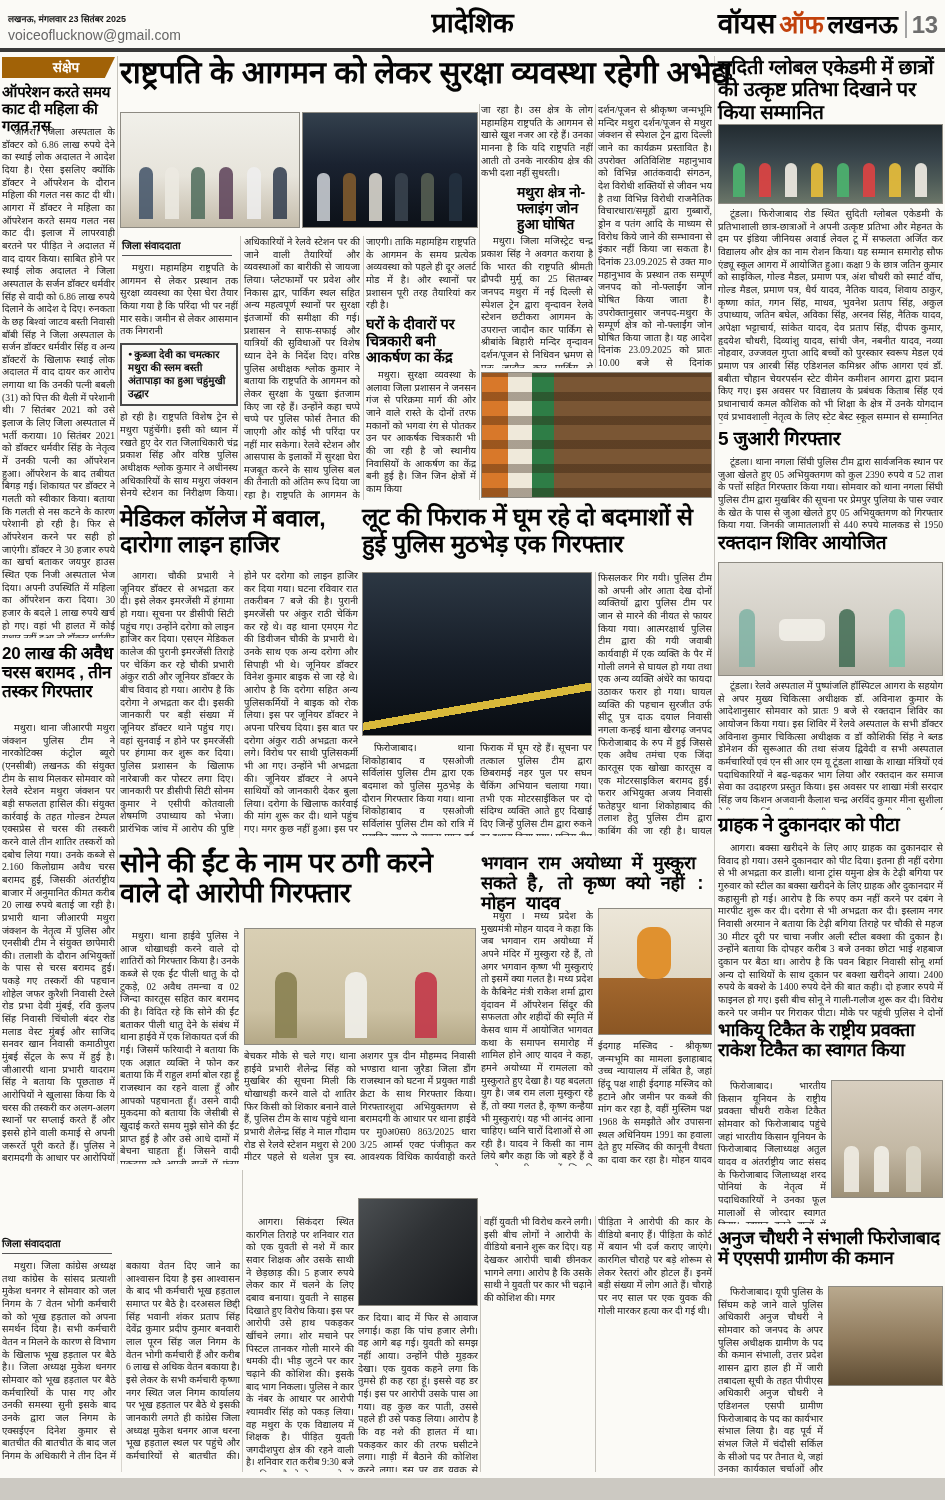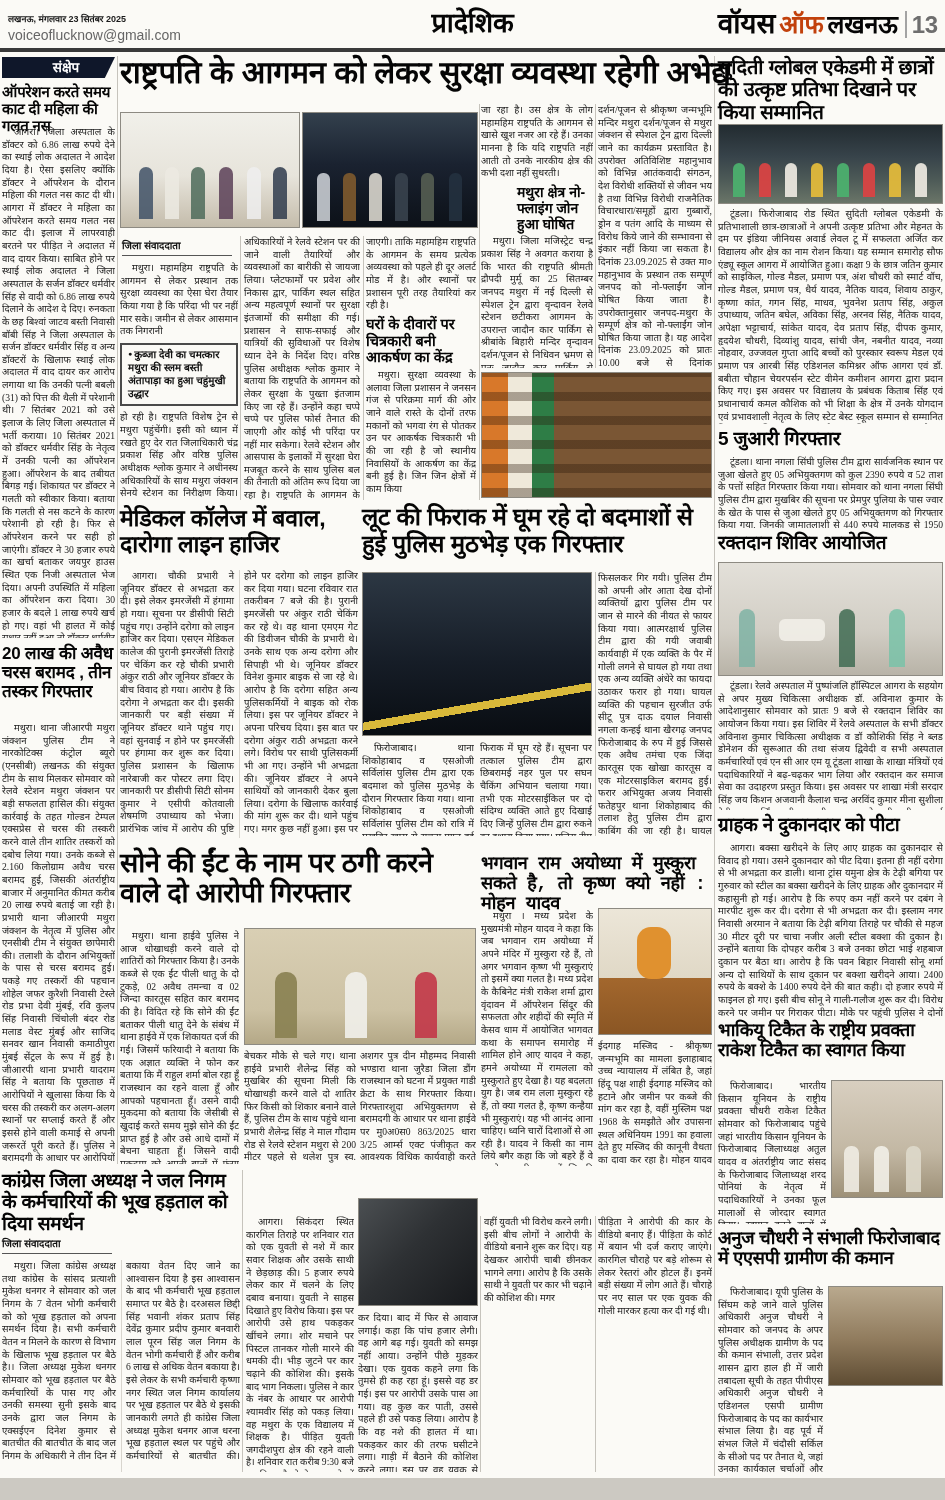--- a/index.html
+++ b/index.html
@@ -14,21 +14,21 @@
           border-bottom:1.5px solid #555;padding-bottom:3px;}
   .vrule{position:absolute;width:1px;background:#c6c3bc;}
   .photo{position:absolute;border:1px solid #8d8a82;box-sizing:border-box;}
   .leadbox{border:2px solid #4a4a4a;padding:4px 5px 4px 6px;margin:5px 0;
            font-family:"Liberation Sans",sans-serif;font-weight:700;font-size:10.3px;line-height:1.25;
            text-align:left;text-indent:0;color:#111;position:relative;}
   .leadbox::before{content:"● ";font-size:7px;vertical-align:2px;}
   .subhead{font-family:"Liberation Sans",sans-serif;font-weight:700;font-size:14.5px;line-height:1.15;
            color:#050505;margin:4px 0 3px 0;text-indent:0;text-align:left;}
   .twocol{column-count:2;column-gap:10px;column-rule:1px solid #d8d5ce;}
-  .sankshep{background:#0f172a;color:#fff;font-family:"Liberation Sans",sans-serif;font-weight:700;
+  .sankshep{background:#a16207;color:#fff;font-family:"Liberation Sans",sans-serif;font-weight:700;
             font-size:13.5px;text-align:center;line-height:21px;clip-path:polygon(0 0,100% 0,91% 100%,0 100%);padding-left:15px;}
   .masthead-red{color:#c2410c;}
   .masthead-gray{color:#6e6e6e;}
   .headrule{background:#3a3a3a;}
   .bottombar{background:#ccc9c2;}
   
   .ph-day{background:linear-gradient(180deg,#f1f0ea 0%,#e7e4db 55%,#c4bcab 100%);}
   .ph-day i{position:absolute;bottom:8px;width:14px;height:52px;border-radius:7px 7px 0 0;opacity:.85;}
   .ph-night{background:linear-gradient(180deg,#33404d 0%,#1a2230 45%,#0c1118 100%);}
   .ph-night i{position:absolute;bottom:6px;width:13px;height:48px;border-radius:6px 6px 0 0;opacity:.9;}
@@ -145,21 +145,20 @@
   <div class="abs body-text nolede" style="left:244px;top:1050px;width:112px;height:114px;">बेचकर मौके से चले गए। थाना हाईवे प्रभारी शैलेन्द्र सिंह को मुखबिर की सूचना मिली कि धोखाधड़ी करने वाले दो शातिर फिर किसी को शिकार बनाने वाले हैं, पुलिस टीम के साथ पहुंचे थाना प्रभारी शैलेन्द्र सिंह ने माल गौदाम रोड से रेलवे स्टेशन मथुरा से 200 मीटर पहले से थलेश पुत्र स्व. मोहन निवासी भिड़की थाना हसनपुर जिला पलवल जनपद हरियाणा, मौहम्मद</div>
   <div class="abs body-text nolede" style="left:360px;top:1050px;width:116px;height:114px;">अशगर पुत्र दीन मौहम्मद निवासी भण्डारा थाना जुरैडा जिला डौंग राजस्थान को घटना में प्रयुक्त गाडी क्रेटा के साथ गिरफ्तार किया। गिरफ्तारशुदा अभियुक्तगण से बरामदगी के आधार पर थाना हाईवे पर मु0अ0स0 863/2025 धारा 3/25 आर्म्स एक्ट पंजीकृत कर आवश्यक विधिक कार्यवाही करते हुये न्यायिक अभिरक्षा में भेज दिया।</div>
 
   <div class="abs hl" style="left:481px;top:854px;width:231px;height:50px;font-size:18px;font-family:Liberation Mono, monospace;">भगवान राम अयोध्या में मुस्कुरा सकते है, तो कृष्ण क्यो नहीं : मोहन यादव</div>
   <div class="abs body-text" style="left:481px;top:910px;width:112px;height:256px;">मथुरा । मध्य प्रदेश के मुख्यमंत्री मोहन यादव ने कहा कि जब भगवान राम अयोध्या में अपने मंदिर में मुस्कुरा रहे हैं, तो अगर भगवान कृष्ण भी मुस्कुराएं तो इसमें क्या गलत है। मध्य प्रदेश के कैबिनेट मंत्री राकेश शर्मा द्वारा वृंदावन में ऑपरेशन सिंदूर की सफलता और शहीदों की स्मृति में केसव धाम में आयोजित भागवत कथा के समापन समारोह में शामिल होने आए यादव ने कहा, हमने अयोध्या में रामलला को मुस्कुराते हुए देखा है। यह बदलता युग है। जब राम लला मुस्कुरा रहे हैं, तो क्या गलत है, कृष्ण कन्हैया भी मुस्कुराएं। यह भी आनंद आना चाहिए। ध्वनि चारों दिशाओं से आ रही है। यादव ने किसी का नाम लिये बगैर कहा कि जो बहरे हैं वे अपने कान ठीक कर लें, जिनकी आंखों में समस्या है वे साफ देख लें। हम ज्यादा दूर नहीं है। गौरतल्ब है कि मथुरा में शाही</div>
   <div class="photo ph-podium" style="left:598px;top:908px;width:114px;height:127px;">
       <i></i>
     </div>
   <div class="abs body-text nolede" style="left:598px;top:1040px;width:114px;height:126px;">ईदगाह मस्जिद - श्रीकृष्ण जन्मभूमि का मामला इलाहाबाद उच्च न्यायालय में लंबित है, जहां हिंदू पक्ष शाही ईदगाह मस्जिद को हटाने और जमीन पर कब्जे की मांग कर रहा है, वहीं मुस्लिम पक्ष 1968 के समझौते और उपासना स्थल अधिनियम 1991 का हवाला देते हुए मस्जिद की कानूनी वैधता का दावा कर रहा है। मोहन यादव ने इस वाद का जिक्र तो नहीं किया मगर उनकी टिप्पणी को इसी संदर्भ में देखा जा सकता है।</div>
 
-  <div class="abs hl" style="left:2px;top:1170px;width:240px;height:60px;font-size:19px;">कांग्रेस जिला अध्यक्ष ने जल निगम के कर्मचारियों की भूख हड़ताल को दिया समर्थन</div>
   <div class="abs byline" style="left:2px;top:1236px;width:110px;">जिला संवाददाता</div>
   <div class="abs body-text twocol" style="left:2px;top:1260px;width:238px;height:212px;">मथुरा। जिला कांग्रेस अध्यक्ष तथा कांग्रेस के सांसद प्रत्याशी मुकेश धनगर ने सोमवार को जल निगम के 7 वेतन भोगी कर्मचारी को को भूख हड़ताल को अपना समर्थन दिया है। सभी कर्मचारी वेतन न मिलने के कारण से विभाग के खिलाफ भूख हड़ताल पर बैठे है।। जिला अध्यक्ष मुकेश धनगर सोमवार को भूख हड़ताल पर बैठे कर्मचारियों के पास गए और उनकी समस्या सुनी इसके बाद उनके द्वारा जल निगम के एक्सईएन दिनेश कुमार से बातचीत की बातचीत के बाद जल निगम के अधिकारी ने तीन दिन में बकाया वेतन दिए जाने का आश्वासन दिया है इस आश्वासन के बाद भी कर्मचारी भूख हड़ताल समाप्त पर बैठे है। दरअसल छिद्दी सिंह भवानी शंकर प्रताप सिंह देवेंद्र कुमार प्रदीप कुमार बनवारी लाल पूरन सिंह जल निगम के वेतन भोगी कर्मचारी हैं और करीब 6 लाख से अधिक वेतन बकाया है। इसे लेकर के सभी कर्मचारी कृष्णा नगर स्थित जल निगम कार्यालय पर भूख हड़ताल पर बैठे थे इसकी जानकारी लगते ही कांग्रेस जिला अध्यक्ष मुकेश धनगर आज धरना भूख हड़ताल स्थल पर पहुंचे और कर्मचारियों से बातचीत की। कांग्रेस जिला अध्यक्ष मुकेश धनगर ने बताया कि विभाग के द्वारा कर्मचारियों के साथ ना इंसाफी की जा रही थी उनका वेतन नहीं दिया जा रहा था जिसको लेकर के कर्मचारियों के परिवार भुखमरी के कगार पर पहुंच गए और कर्मचारियों ने भूख हड़ताल करने का निर्णय लिया। जल निगम में चल रहे भूख हड़ताल स्थल पर पहुंचने वालों में बलवीर प्रधान द्वारका प्रसाद निषाद पंकज चैधरी दीपक दीक्षित रूपेश धनगर संदीप चैधरी हाशिम हुमेर आदि रहे।</div>
 
   <div class="photo ph-dark" style="left:358px;top:1198px;width:120px;height:108px;"></div>
   <div class="abs body-text" style="left:246px;top:1216px;width:108px;height:256px;">आगरा। सिकंदरा स्थित कारगिल तिराहे पर शनिवार रात को एक युवती से नशे में कार सवार शिक्षक और उसके साथी ने छेड़छाड़ की। 5 हजार रुपये लेकर कार में चलने के लिए दबाव बनाया। युवती ने साहस दिखाते हुए विरोध किया। इस पर आरोपी उसे हाथ पकड़कर खींचने लगा। शोर मचाने पर पिस्टल तानकर गोली मारने की धमकी दी। भीड़ जुटने पर कार चढ़ाने की कोशिश की। इसके बाद भाग निकला। पुलिस ने कार के नंबर के आधार पर आरोपी श्यामवीर सिंह को पकड़ लिया। वह मथुरा के एक विद्यालय में शिक्षक है। पीड़ित युवती जगदीशपुरा क्षेत्र की रहने वाली है। शनिवार रात करीब 9:30 बजे कारगिल चौराहे के पास दोस्तों के साथ डिनर के लिए आई थी। एक होटल के सामने स्कूटी को खड़ा करके पानी की बोतल लेने गई थी। तभी गाड़ी में बैठे दो लोगों ने आवाज दी। बोले कि 5 हजार लेगी। उसने दोनों की बातों को अनसुना</div>
   <div class="abs body-text nolede" style="left:358px;top:1312px;width:120px;height:160px;">कर दिया। बाद में फिर से आवाज लगाई। कहा कि पांच हजार लेगी। वह आगे बढ़ गई। युवती को समझ नहीं आया। उन्होंने पीछे मुड़कर देखा। एक युवक कहने लगा कि तुमसे ही कह रहा हूं। इससे वह डर गई। इस पर आरोपी उसके पास आ गया। वह कुछ कर पाती, उससे पहले ही उसे पकड़ लिया। आरोप है कि वह नशे की हालत में था। पकड़कर कार की तरफ घसीटने लगा। गाड़ी में बैठाने की कोशिश करने लगा। इस पर वह युवक से भिड़ गई। शोर मचाना शुरू कर दिया। हाथ छुड़ाने</div>
   <div class="abs body-text nolede" style="left:598px;top:1216px;width:114px;height:256px;">पीड़िता ने आरोपी की कार के वीडियो बनाए हैं। पीड़िता के कोर्ट में बयान भी दर्ज कराए जाएंगे। कारगिल चौराहे पर बड़े शोरूम से लेकर रेस्तरां और होटल हैं। इनमें बड़ी संख्या में लोग आते हैं। चौराहे पर नए साल पर एक युवक की गोली मारकर हत्या कर दी गई थी।</div>
   <div class="abs body-text nolede" style="left:484px;top:1216px;width:108px;height:256px;">वहीं युवती भी विरोध करने लगी। इसी बीच लोगों ने आरोपी के वीडियो बनाने शुरू कर दिए। यह देखकर आरोपी चाबी छीनकर भागने लगा। आरोप है कि उसके साथी ने युवती पर कार भी चढ़ाने की कोशिश की। मगर</div>
 
   <div class="abs hl" style="left:718px;top:56px;width:225px;height:64px;font-size:20px;">सुदिती ग्लोबल एकेडमी में छात्रों को उत्कृष्ट प्रतिभा दिखाने पर किया सम्मानित</div>

